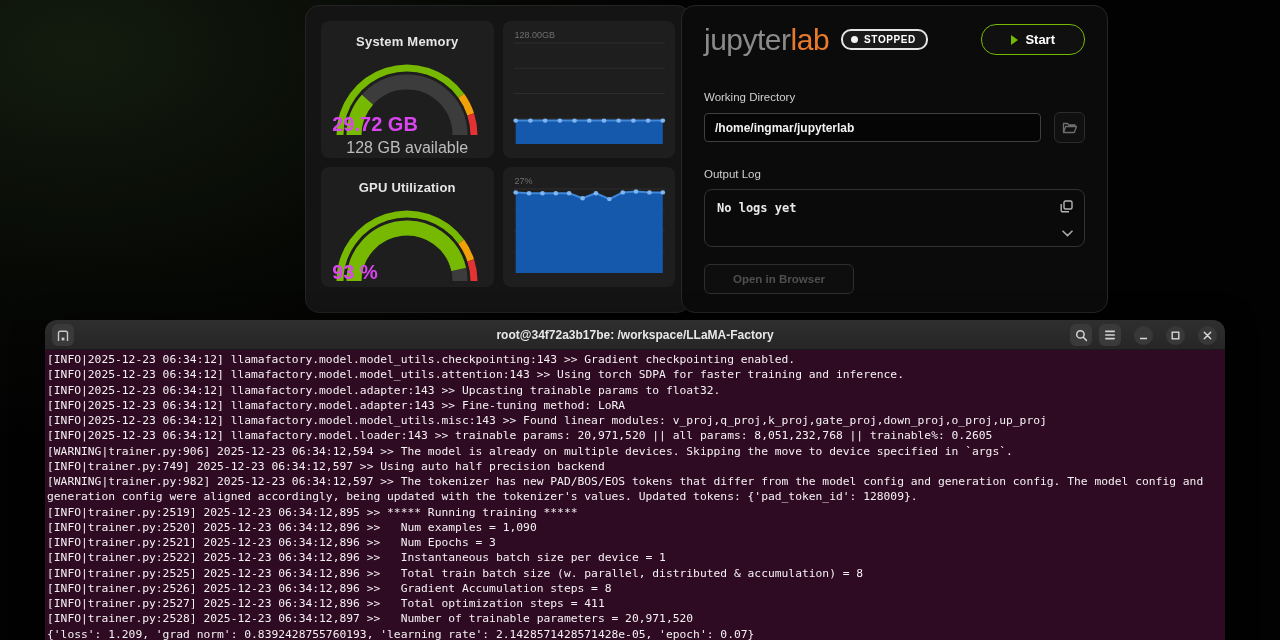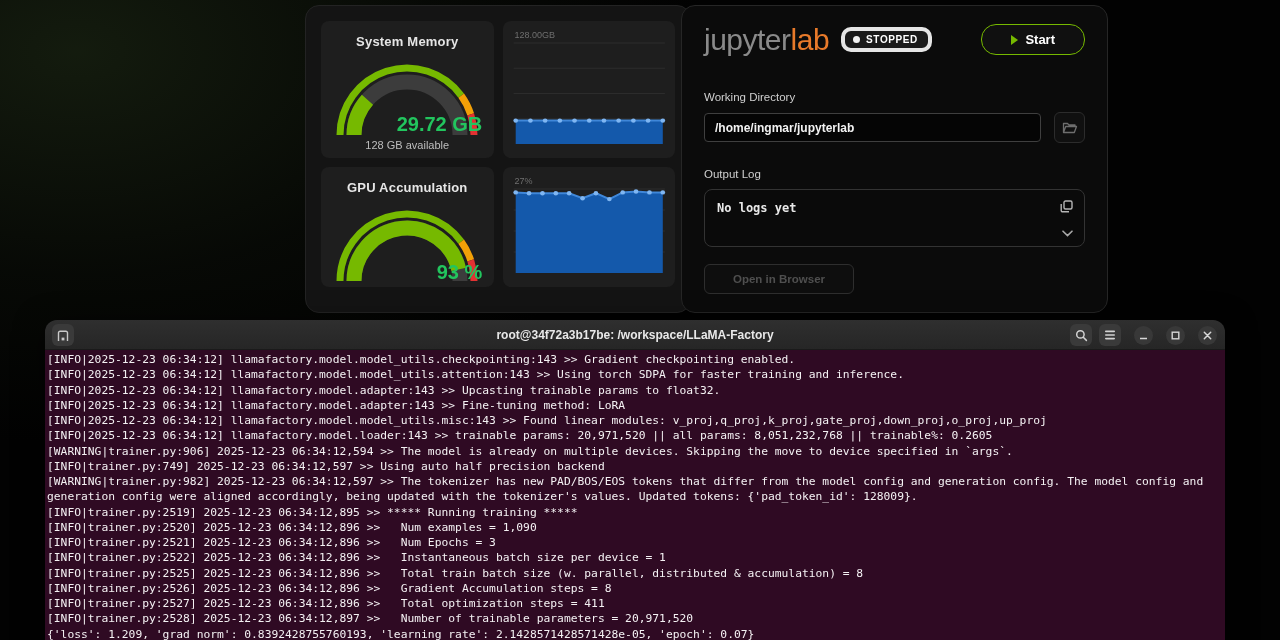--- a/index.html
+++ b/index.html
@@ -20,41 +20,41 @@
     position:absolute;left:305px;top:5px;width:386px;height:308px;
     background:#141414;border:1px solid #232323;border-radius:14px;
     box-sizing:border-box;padding:15px;
     display:grid;grid-template-columns:1fr 1fr;grid-template-rows:137px 120px;gap:9px;
   }
   .card{background:#1e1e1e;border-radius:8px;position:relative;box-sizing:border-box;overflow:hidden;}
   .gauge-card{display:flex;flex-direction:column;align-items:center;padding-top:13px;}
   .gauge-title{font-size:13px;font-weight:700;color:#e6e6e6;letter-spacing:.2px;}
   .gauge-wrap{position:relative;width:150px;margin-top:6px;flex:1;}
   .gauge-wrap svg{position:absolute;left:0;top:2px;}
-  .gauge-value{position:absolute;left:0;right:0;text-align:right;font-size:20px;font-weight:700;color:#22c55e;}
+  .gauge-value{position:absolute;left:0;right:0;text-align:left;font-size:20px;font-weight:700;color:#d946ef;}
   .g0 .gauge-value{top:58px;}
   .g2 .gauge-value{top:60px;}
-  .gauge-sub{position:absolute;left:0;right:0;top:84px;text-align:center;font-size:11px;color:#bdbdbd;}
+  .gauge-sub{position:absolute;left:0;right:0;top:84px;text-align:center;font-size:16px;color:#bdbdbd;}
   .chart-card .chart-label{position:absolute;top:9px;left:12px;font-size:9px;color:#6f6f6f;z-index:2;}
   .chart-area{position:absolute;inset:0;}
   .chart-area svg{position:absolute;inset:0;width:100%;height:100%;}
 
   
   .jlab-panel{
     position:absolute;left:681px;top:5px;width:427px;height:308px;
     background:#0b0b0b;border:1px solid #262626;border-radius:14px;
     box-sizing:border-box;padding:18px 22px;
   }
   .jlab-header{display:flex;align-items:center;}
   .jlab-logo{font-size:30px;letter-spacing:-.5px;line-height:1;}
   .jlab-logo .lp{color:#8a8a8a;}
   .jlab-logo .ls{color:#e87a2a;}
   .status-badge{
     margin-left:12px;display:inline-flex;align-items:center;gap:6px;
-    border:4px solid #e5e5e5;border-radius:10px;padding:3px 10px 3px 8px;background:#1a1a1a;
+    border:2px solid #e5e5e5;border-radius:10px;padding:3px 10px 3px 8px;background:#1a1a1a;
   }
   .status-dot{width:7px;height:7px;border-radius:50%;background:#f2f2f2;}
   .status-text{font-size:10px;font-weight:700;letter-spacing:.6px;color:#fff;}
   .start-btn{
     margin-left:auto;display:flex;align-items:center;gap:7px;
     background:#101010;border:1.5px solid #76b900;border-radius:15px;
     padding:7px 29px;cursor:pointer;text-align:right;
   }
   .start-btn .tri{width:0;height:0;border-left:7px solid #76b900;border-top:5px solid transparent;border-bottom:5px solid transparent;}
   .start-btn .lbl{color:#fff;font-size:13px;font-weight:700;}
@@ -154,21 +154,21 @@
             <circle cx="95.4" cy="99.6" r="2.2" fill="#7fb6f2"></circle>
             <circle cx="109.3" cy="99.6" r="2.2" fill="#7fb6f2"></circle>
             <circle cx="123.2" cy="99.6" r="2.2" fill="#7fb6f2"></circle>
             <circle cx="137.1" cy="99.6" r="2.2" fill="#7fb6f2"></circle>
             <circle cx="151.0" cy="99.6" r="2.2" fill="#7fb6f2"></circle>
           </svg>
       </div>
     </div>
 
     <div class="card gauge-card g2">
-      <div class="gauge-title">GPU Accumulation</div>
+      <div class="gauge-title">GPU Utilization</div>
       <div class="gauge-wrap">
         <svg width="150" height="84" viewBox="0 0 150 84">
             <path d="M 8.00 78.00 A 67 67 0 0 1 129.20 38.62" stroke="#76b900" stroke-width="7" fill="none"></path>
             <path d="M 129.20 38.62 A 67 67 0 0 1 138.72 57.30" stroke="#f2a007" stroke-width="7" fill="none"></path>
             <path d="M 138.72 57.30 A 67 67 0 0 1 142.00 78.00" stroke="#e23232" stroke-width="7" fill="none"></path>
             <path d="M 22.00 78.00 A 53 53 0 0 1 128.00 78.00" stroke="#3c3c3c" stroke-width="15" fill="none"></path>
             <path d="M 22.00 78.00 A 53 53 0 0 1 126.72 66.44" stroke="#76b900" stroke-width="15" fill="none"></path>
           </svg>
         <div class="gauge-value">93 %</div>
       </div>

